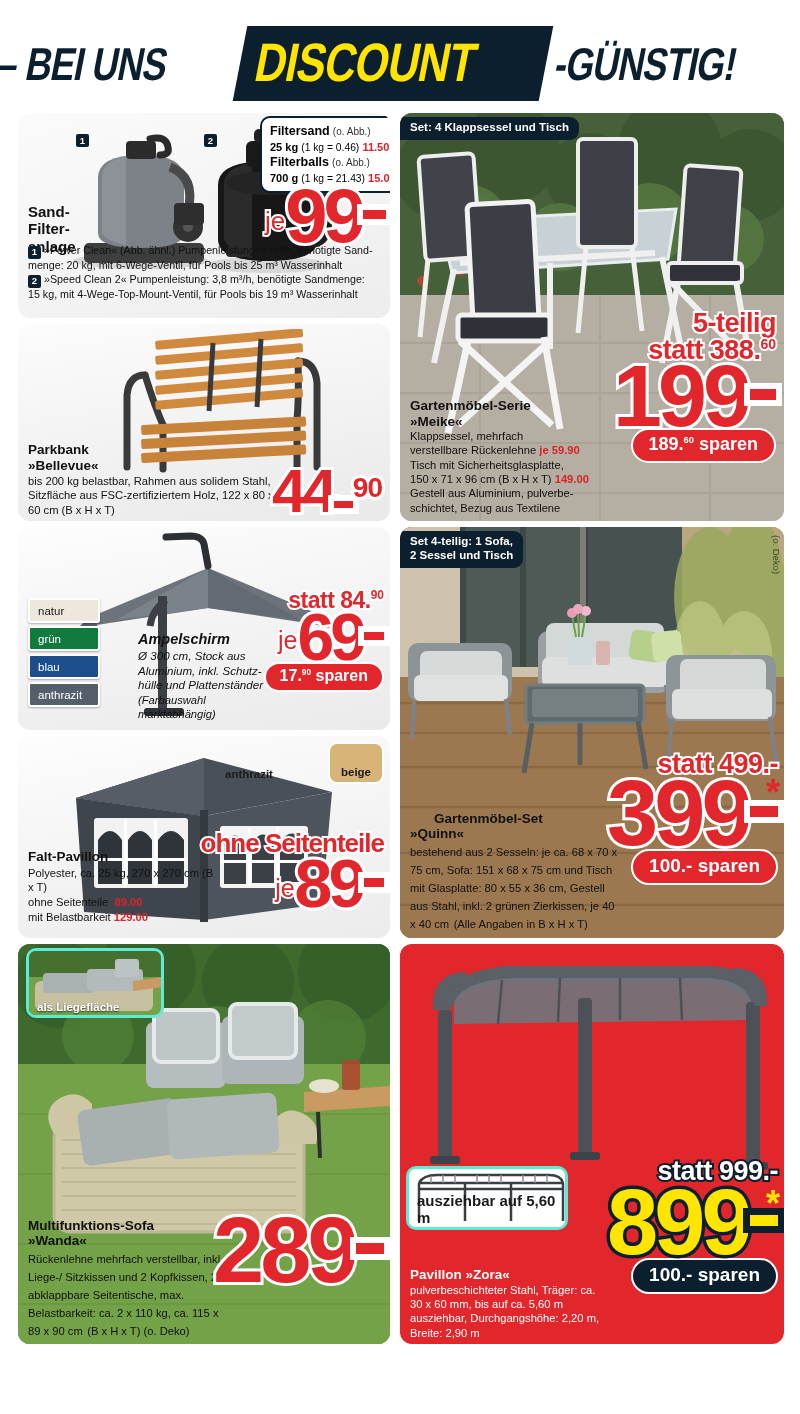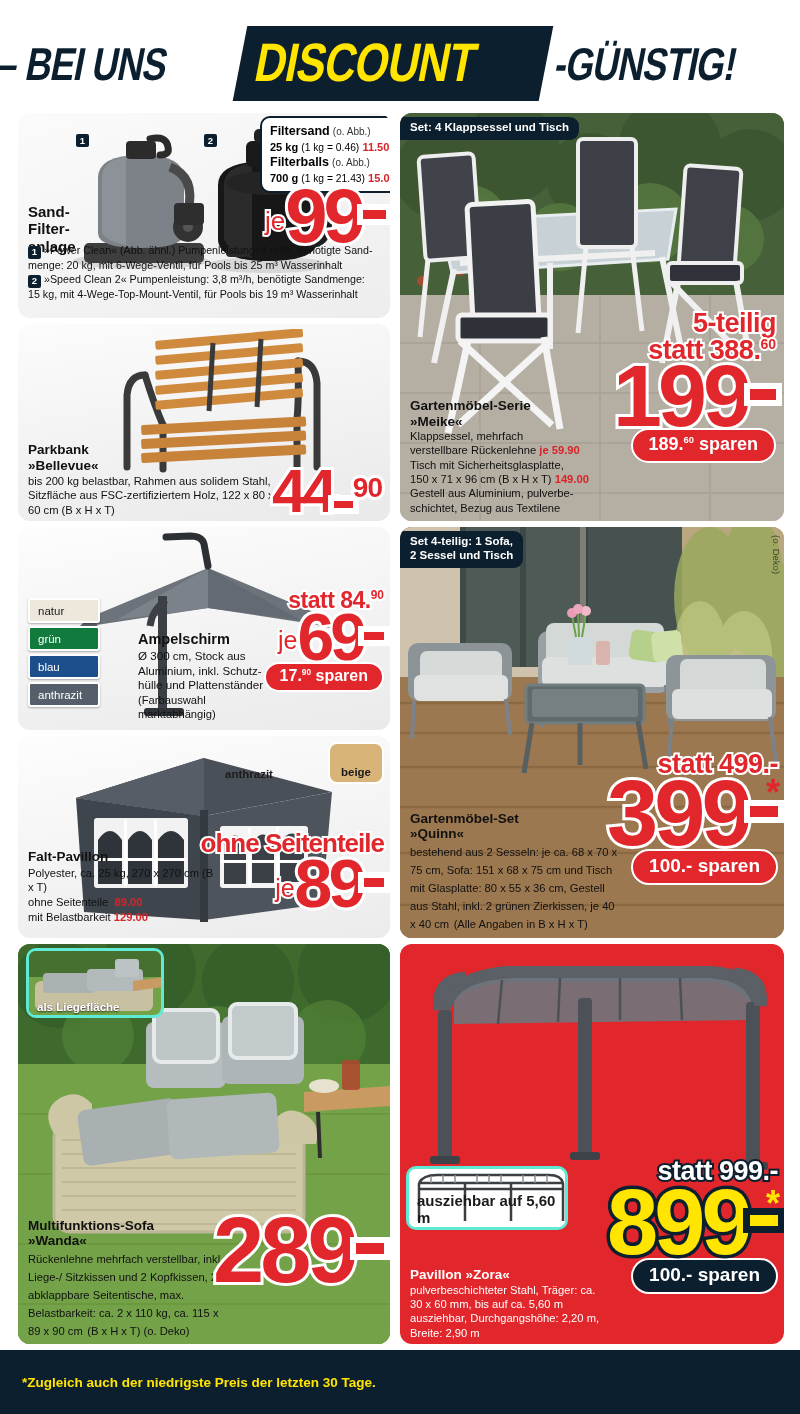--- a/index.html
+++ b/index.html
@@ -276,21 +276,21 @@
         <div class="swatch" style="background:#117a3d; color:#fff;">
             <span>grün</span>
           </div>
         <div class="swatch" style="background:#1c4e8c; color:#fff;">
             <span>blau</span>
           </div>
         <div class="swatch" style="background:#555f6b; color:#fff;">
             <span>anthrazit</span>
           </div>
       </div>
-      <div style="position:absolute; left:120px; top:104px; width:146px;">
+      <div style="position:absolute; left:120px; top:104px; width:146px;font-style:italic;">
         <div class="ptitle" style="font-size:14.5px;">Ampelschirm</div>
         <div class="pdesc" style="font-size:11.6px; margin-top:1px;">Ø 300 cm, Stock aus Aluminium, inkl. Schutz-hülle und Plattenständer</div>
         <div class="pdesc lt" style="font-size:11.2px;">(Farbauswahl marktabhängig)</div>
       </div>
       <div style="position:absolute; right:6px; top:60px; text-align:right;">
         <div class="statt" style="font-size:23px;"><span>statt 84.</span><span class="sup">90</span></div>
         <div style="display:flex; align-items:flex-end; justify-content:flex-end; margin-top:-4px;">
           <span class="je" style="font-size:25px; margin-bottom:9px;">je</span>
           <span class="bigprice" style="font-size:66px;"><span>69</span><span class="dash"></span></span>
         </div>
@@ -550,21 +550,21 @@
         </g>
       </svg>
 
       <div style="position:absolute; left:0; top:4px;">
         <span class="ribbon">Set 4-teilig:  1 Sofa,
 2 Sessel und Tisch</span>
       </div>
       <div style="position:absolute; right:2px; top:8px; writing-mode:vertical-rl; font-size:9.5px; color:#2f3a1f; opacity:.85;">(o. Deko)</div>
 
       <div style="position:absolute; left:10px; bottom:6px; width:210px; color:#111;">
-        <div class="ptitle" style="font-size:13.5px;">Gartenmöbel-Set</div>
+        <div class="ptitle" style="font-size:13.5px;margin-left:24px;">Gartenmöbel-Set</div>
         <div class="ptitle" style="font-size:13.5px;">»Quinn«</div>
         <div class="pdesc" style="display:inline">bestehend aus 2 Sesseln: je ca. 68 x 70 x 75 cm, Sofa: 151 x 68 x 75 cm und Tisch mit Glasplatte: 80 x 55 x 36 cm, Gestell aus Stahl, inkl. 2 grünen Zierkissen, je 40 x 40 cm</div>
         <span class="pdesc lt">(Alle Angaben in B x H x T)</span>
       </div>
 
       <div style="position:absolute; right:6px; top:222px; text-align:right;">
         <div class="statt" style="font-size:27px;">statt 499.-</div>
         <div style="position:relative; margin-top:-4px;">
           <span class="star" style="position:absolute; right:-2px; top:-4px;">*</span>
           <span class="bigprice" style="font-size:92px;"><span>399</span><span class="dash"></span></span>
@@ -719,17 +719,14 @@
           <span class="bigprice yellow" style="font-size:92px;"><span>899</span><span class="dash"></span></span>
         </div>
         <div style="margin-top:-2px;">
           <span class="sparen dark" style="font-size:19px;">100.- sparen</span>
         </div>
       </div>
     </div>
 
   </div>
 
-  <div class="footer">
-    <span>*Zugleich auch der niedrigste Preis der letzten 30 Tage.</span>
-  </div>
 
 </div>
 
 </body></html>

